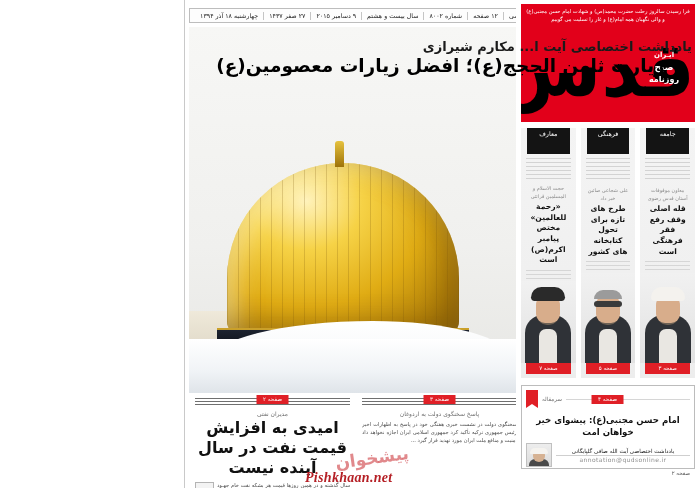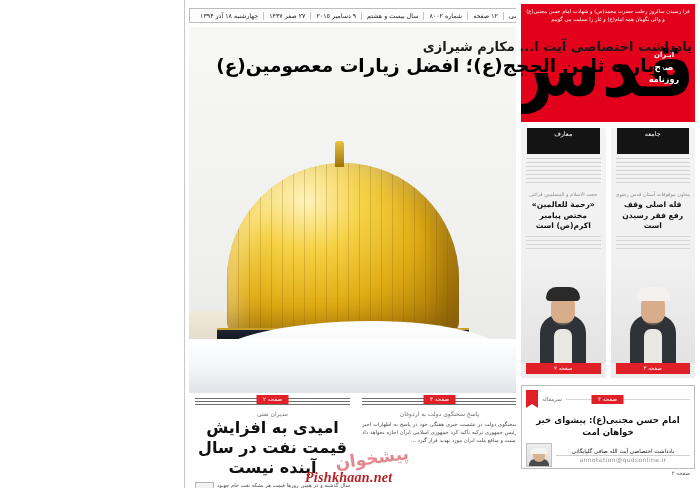--- a/index.html
+++ b/index.html
@@ -757,26 +757,44 @@
             <div class="f-body"></div>
             <div class="f-shirt"></div>
             <div class="f-beard"></div>
             <div class="f-head"></div>
             <div class="f-turban-black"></div>
           </div>
         </div>
         <div class="t-page">صفحه ۷</div>
       </div>
 
+      <div class="t-col">
+        <div class="t-tab">فرهنگی</div>
+        <div class="t-lines"></div>
+        <div class="t-kicker">علی شجاعی صائین خبر داد</div>
+        <div class="t-head">طرح های تازه برای تحول کتابخانه های کشور</div>
+        <div class="t-lines2"></div>
+        <div class="t-photo">
+          <div class="face">
+            <div class="f-body"></div>
+            <div class="f-shirt"></div>
+            <div class="f-beard"></div>
+            <div class="f-head"></div>
+            <div class="f-hairglass"></div>
+            <div class="f-grayhair"></div>
+          </div>
+        </div>
+        <div class="t-page">صفحه ۵</div>
+      </div>
 
       <div class="t-col">
         <div class="t-tab">جامعه</div>
         <div class="t-lines"></div>
         <div class="t-kicker">معاون موقوفات آستان قدس رضوی</div>
-        <div class="t-head">قله اصلی وقف رفع فقر رسیدن است</div>
+        <div class="t-head">قله اصلی وقف رفع فقر فرهنگی است</div>
         <div class="t-lines2"></div>
         <div class="t-photo">
           <div class="face">
             <div class="f-body"></div>
             <div class="f-shirt"></div>
             <div class="f-beard"></div>
             <div class="f-head"></div>
             <div class="f-turban-white"></div>
           </div>
         </div>

